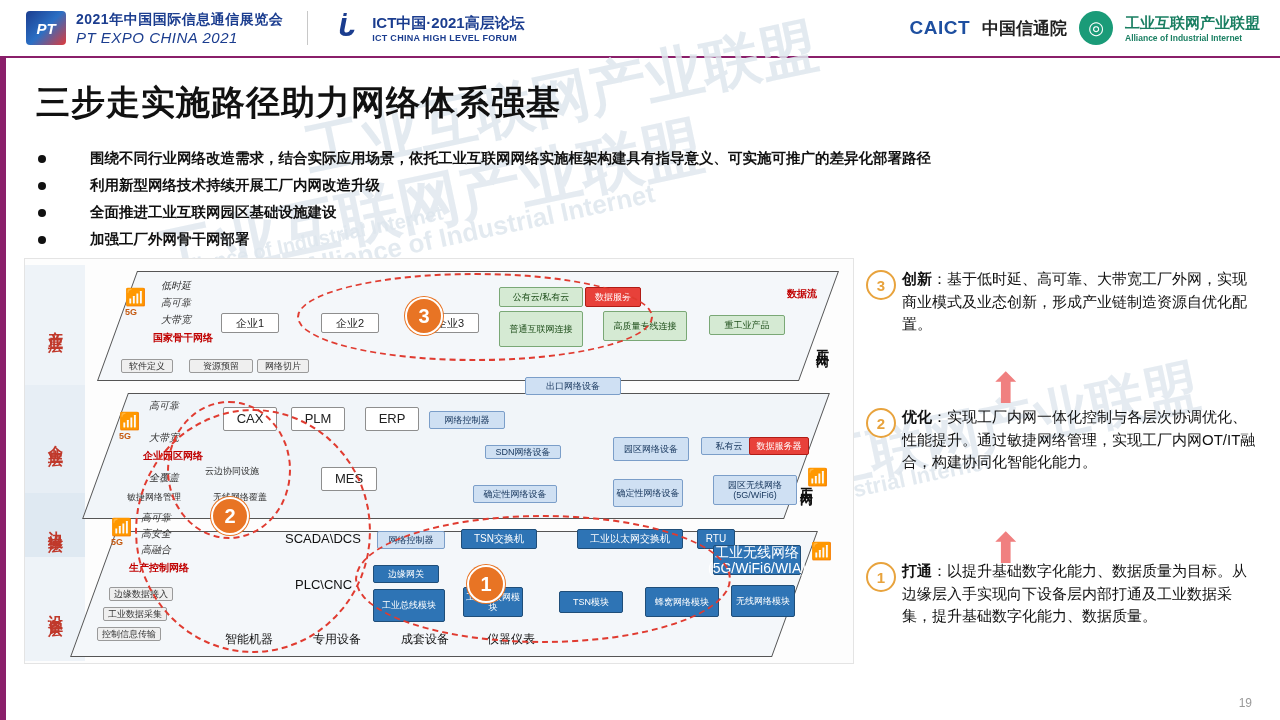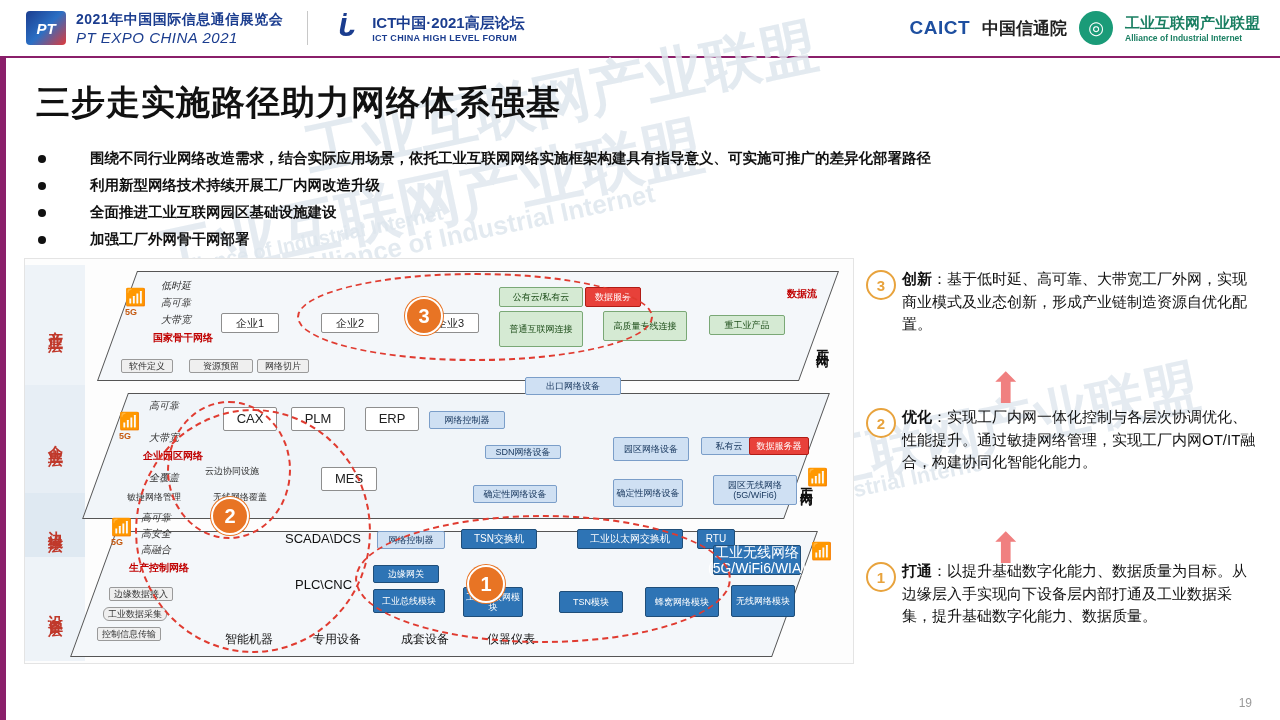--- a/index.html
+++ b/index.html
@@ -246,36 +246,36 @@
   <div class="box blue" style="left:688px;top:216px;width:84px;height:30px;">园区无线网络(5G/WiFi6)</div>
   <div class="tower" style="left:782px;top:208px;">📶</div>
 
   <div class="tower" style="left:86px;top:258px;">📶</div>
   <div class="g5" style="left:86px;top:278px;">5G</div>
   <div class="txt it" style="left:116px;top:252px;">高可靠</div>
   <div class="txt it" style="left:116px;top:268px;">高安全</div>
   <div class="txt it" style="left:116px;top:284px;">高融合</div>
   <div class="txt red" style="left:104px;top:302px;">生产控制网络</div>
   <div class="box gray" style="left:84px;top:328px;width:64px;height:14px;">边缘数据接入</div>
-  <div class="box gray" style="left:78px;top:348px;width:64px;height:14px;border-radius:6px;">工业数据采集</div>
+  <div class="box gray" style="left:78px;top:348px;width:64px;height:14px;">工业数据采集</div>
   <div class="box gray" style="left:72px;top:368px;width:64px;height:14px;">控制信息传输</div>
 
   <div class="txt" style="left:260px;top:272px;font-size:13px;color:#111;">SCADA\DCS</div>
   <div class="txt" style="left:270px;top:318px;font-size:13px;color:#111;">PLC\CNC</div>
 
   <div class="box blue" style="left:352px;top:272px;width:68px;height:18px;">网络控制器</div>
   <div class="box dblue" style="left:436px;top:270px;width:76px;height:20px;font-size:10px;">TSN交换机</div>
   <div class="box dblue" style="left:552px;top:270px;width:106px;height:20px;font-size:10px;">工业以太网交换机</div>
   <div class="box dblue" style="left:672px;top:270px;width:38px;height:20px;font-size:10px;">RTU</div>
 
   <div class="box dblue" style="left:348px;top:306px;width:66px;height:18px;">边缘网关</div>
   <div class="box dblue" style="left:438px;top:328px;width:60px;height:30px;">工业以太网模块</div>
   <div class="box dblue" style="left:534px;top:332px;width:64px;height:22px;">TSN模块</div>
   <div class="box dblue" style="left:620px;top:328px;width:74px;height:30px;">蜂窝网络模块</div>
-  <div class="box dblue" style="left:348px;top:330px;width:72px;height:24px;">工业总线模块</div>
+  <div class="box dblue" style="left:348px;top:330px;width:72px;height:33px;">工业总线模块</div>
   <div class="box dblue" style="left:706px;top:326px;width:64px;height:32px;">无线网络模块</div>
   <div class="box dblue" style="left:688px;top:286px;width:88px;height:30px;font-size:14px;">工业无线网络(5G/WiFi6/WIA)</div>
   <div class="tower" style="left:786px;top:282px;">📶</div>
 
   <div class="txt" style="left:200px;top:372px;font-size:12px;color:#111;">智能机器</div>
   <div class="txt" style="left:288px;top:372px;font-size:12px;color:#111;">专用设备</div>
   <div class="txt" style="left:376px;top:372px;font-size:12px;color:#111;">成套设备</div>
   <div class="txt" style="left:462px;top:372px;font-size:12px;color:#111;">仪器仪表</div>
 
   <div class="ell" style="left:272px;top:14px;width:352px;height:84px;"></div>

